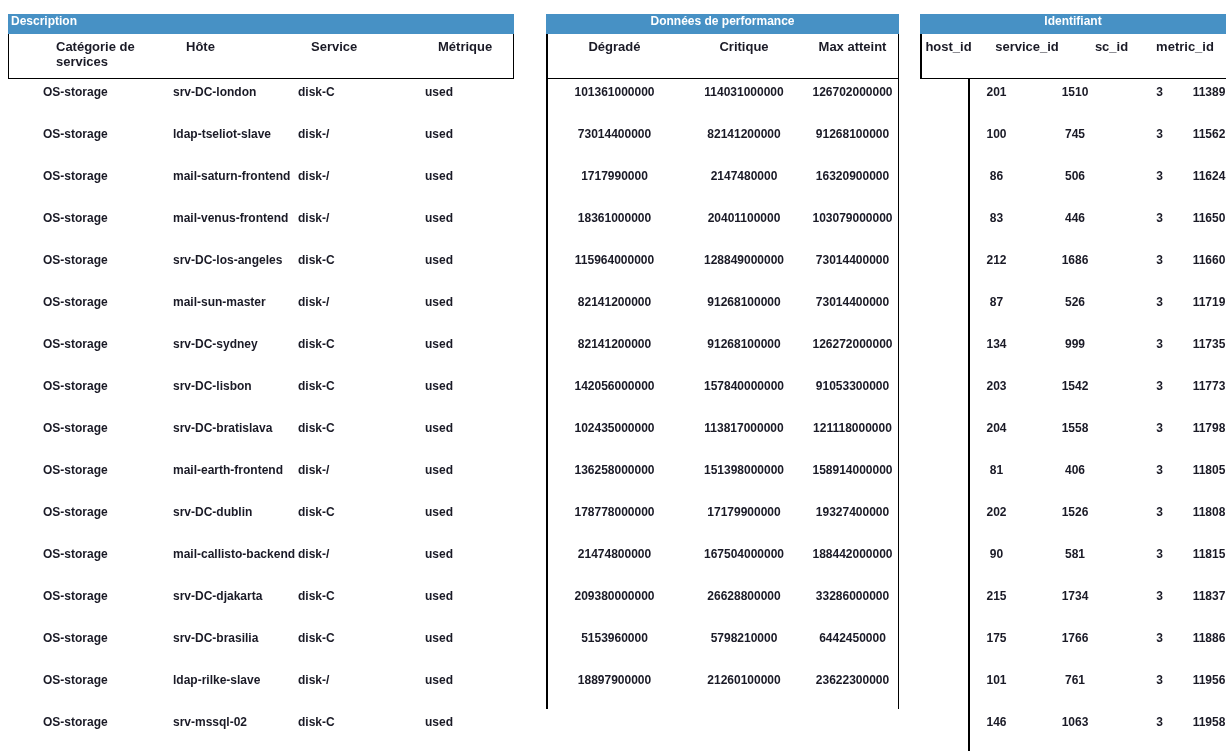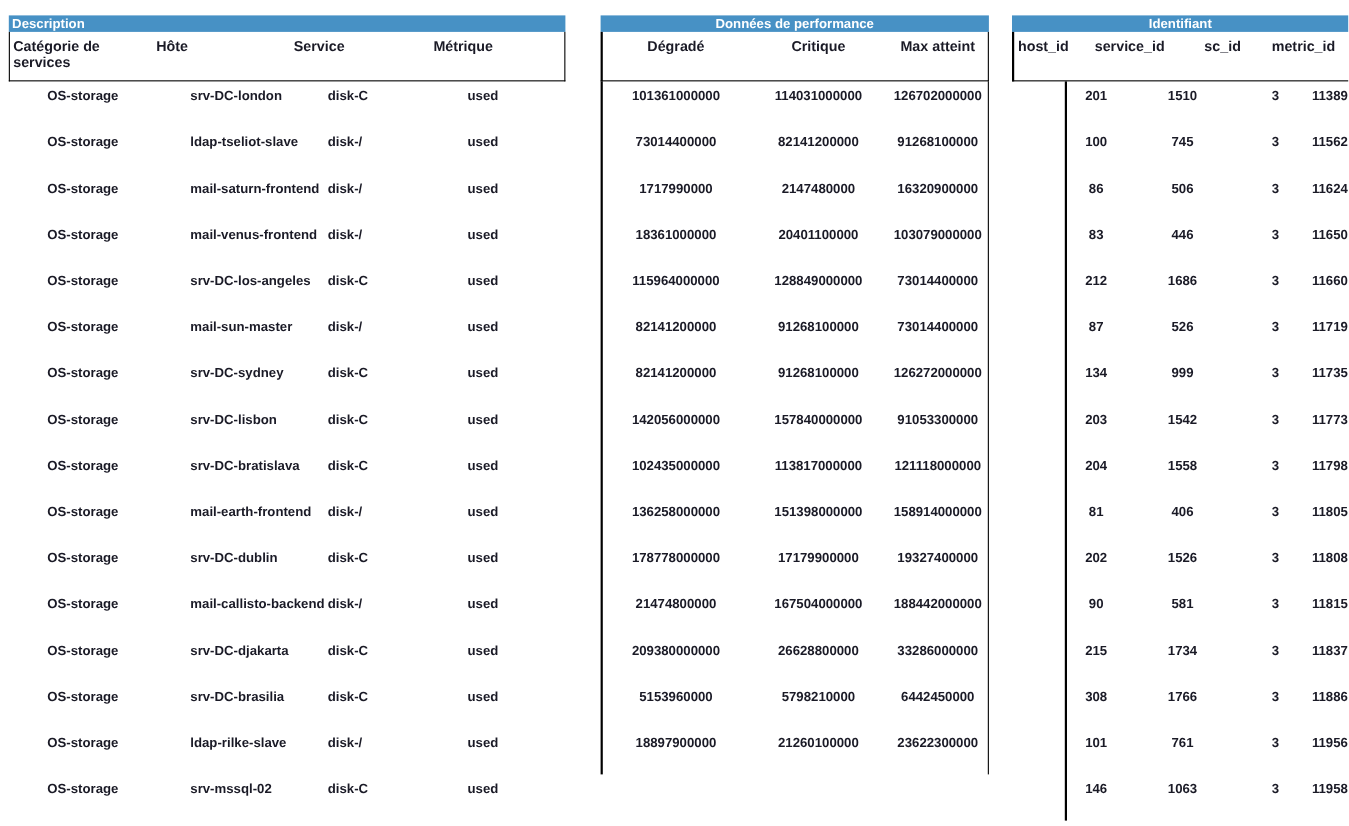--- a/index.html
+++ b/index.html
@@ -17,40 +17,40 @@
     overflow: hidden;
     font-family: "Liberation Sans", sans-serif;
     color: var(--body-text);
   }
   .sec { position: absolute; top: 14px; box-sizing: border-box; }
   .sec-desc  { left: 8px;   width: 506px; }
   .sec-perf  { left: 520px; width: 379px; padding-left: 26px; }
   .sec-ident { left: 908px; width: 318px; padding-left: 12px; }
 
   .group-bar {
-    height: 15px;
+    height: 20px;
     line-height: 15px;
     background: var(--header-bg);
     color: var(--header-text);
     font-size: 12px;
     font-weight: 700;
     overflow: hidden;
     white-space: nowrap;
   }
   .group-bar.left { text-align: left; padding-left: 3px; }
   .group-bar.center { text-align: center; }
 
   .col-headers {
     display: grid;
     height: 45px;
     box-sizing: border-box;
     font-size: 13px;
     font-weight: 700;
   }
-  .sec-desc  .col-headers { grid-template-columns: 130px 125px 127px 1fr; border: 1px solid var(--line); border-top: none; }
+  .sec-desc  .col-headers { grid-template-columns: 130px 125px 127px 1fr; border: 1px solid var(--line); border-top: none; padding-left: 44px; }
   .sec-perf  .col-headers { grid-template-columns: 133px 126px 1fr; border-left: 2px solid var(--line); border-right: 1px solid var(--line); border-bottom: 1px solid var(--line); }
   .sec-ident .col-headers { grid-template-columns: 53px 104px 65px 1fr; border-left: 2px solid var(--line); border-bottom: 1px solid var(--line); }
 
   .ch { padding-top: 6px; line-height: 1.12; overflow: hidden; }
   .ch.left { text-align: left; padding-left: 3px; }
   .ch.center { text-align: center; }
 
   .body {
     display: grid;
     grid-auto-rows: 42px;
@@ -257,21 +257,21 @@
         <div class="cell center">3</div>
         <div class="cell center">11808</div>
         <div class="cell center">90</div>
         <div class="cell center">581</div>
         <div class="cell center">3</div>
         <div class="cell center">11815</div>
         <div class="cell center">215</div>
         <div class="cell center">1734</div>
         <div class="cell center">3</div>
         <div class="cell center">11837</div>
-        <div class="cell center">308</div>
+        <div class="cell center">175</div>
         <div class="cell center">1766</div>
         <div class="cell center">3</div>
         <div class="cell center">11886</div>
         <div class="cell center">101</div>
         <div class="cell center">761</div>
         <div class="cell center">3</div>
         <div class="cell center">11956</div>
         <div class="cell center">146</div>
         <div class="cell center">1063</div>
         <div class="cell center">3</div>

